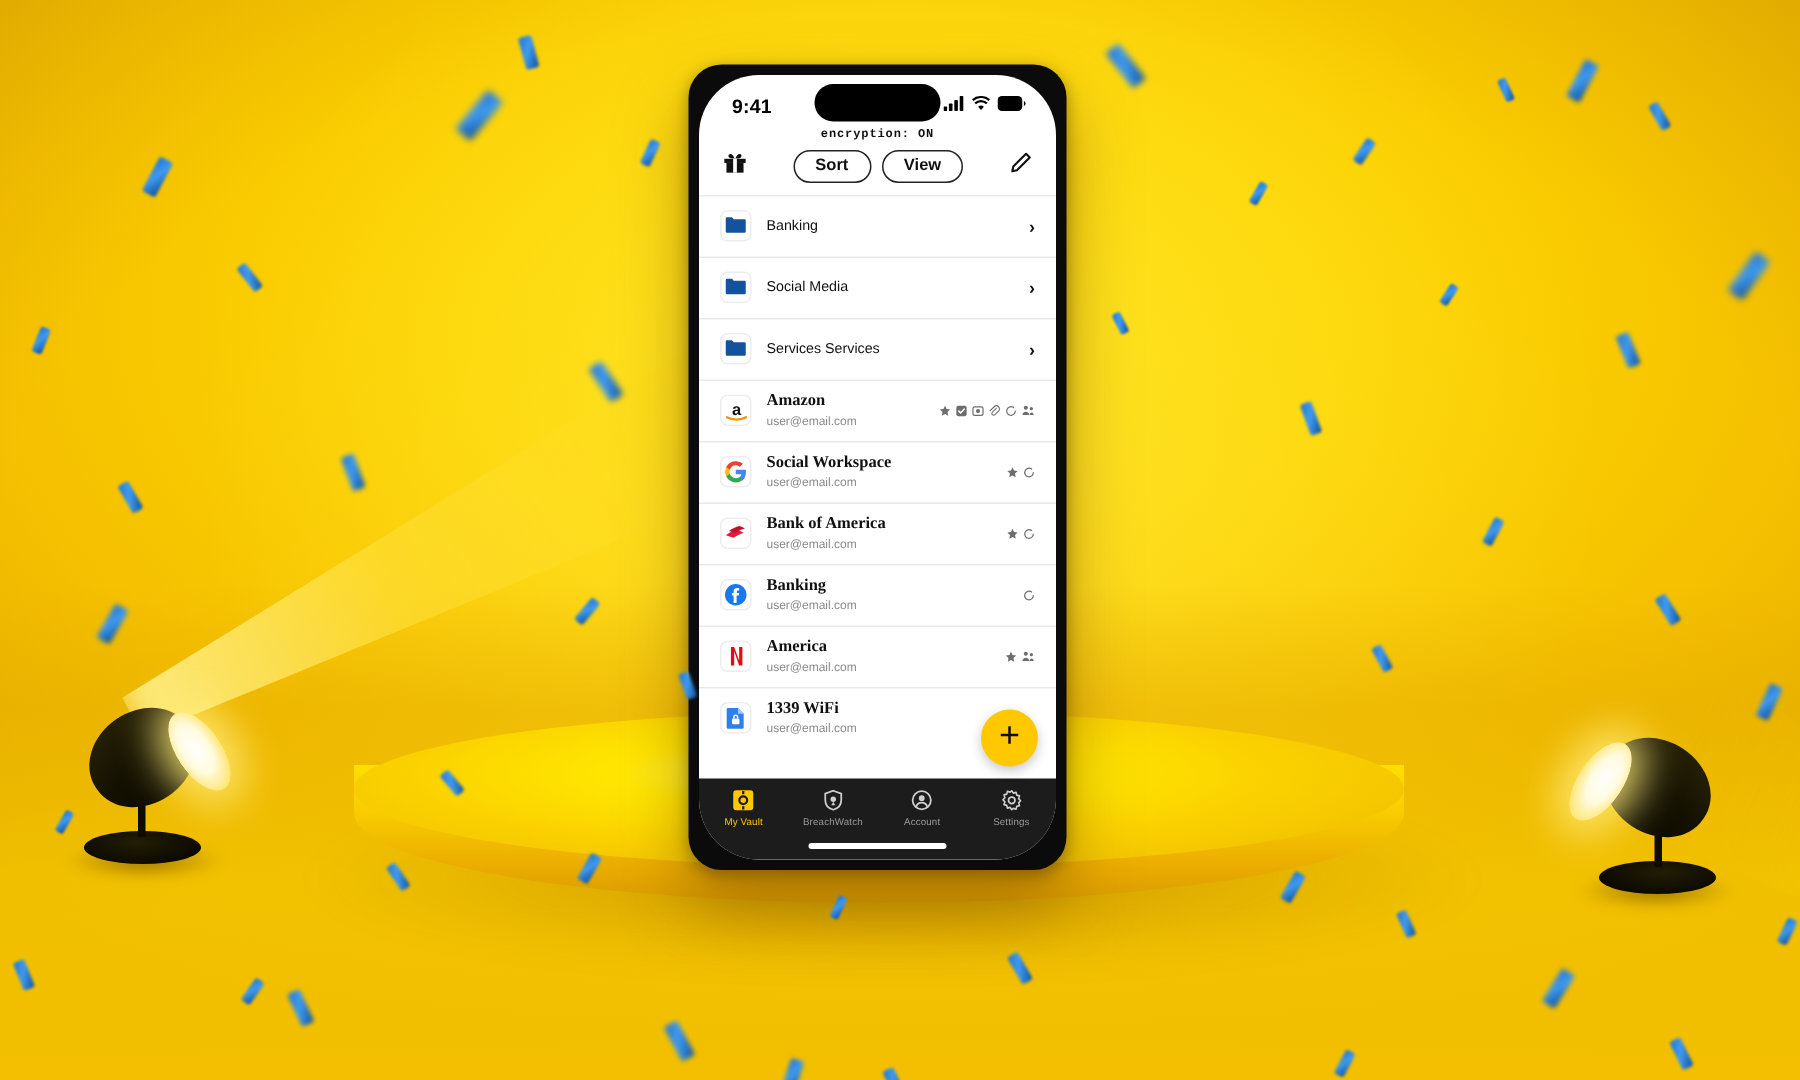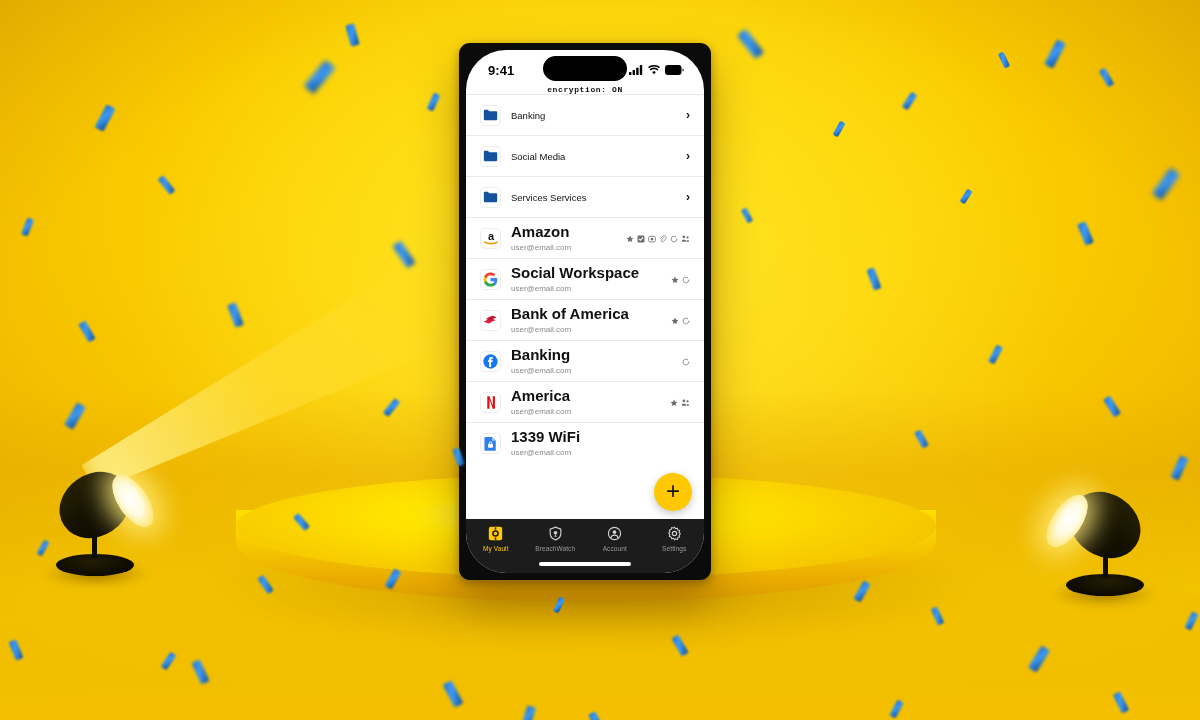--- a/index.html
+++ b/index.html
@@ -118,21 +118,21 @@
   }
 
   
   .confetti { position: absolute; border-radius: 2px; }
 
   
   #phone {
     position: absolute;
     left: 459px; top: 43px;
     width: 252px; height: 537px;
-    border-radius: 11px;
+    border-radius: 22px;
     background: #0b0b0b;
     padding: 7px;
     box-shadow: 0 24px 44px rgba(120,78,0,.5), 0 3px 10px rgba(0,0,0,.35);
   }
   .phone-screen {
     position: relative;
     width: 100%; height: 100%;
     border-radius: 40px;
     background: #ffffff;
     overflow: hidden;
@@ -191,21 +191,21 @@
   }
   .row.folder { height: 41px; }
   .row-ico {
     width: 21px; height: 21px; flex: none;
     border-radius: 5px; background: #fff;
     border: 1px solid #ededed;
     display: flex; align-items: center; justify-content: center;
     overflow: hidden;
   }
   .row-txt { flex: 1; min-width: 0; }
-  .row-title { font-size: 15px; font-weight: 700; color: #111; line-height: 1.25; white-space: nowrap; overflow: hidden; text-overflow: ellipsis; }
+  .row-title { font-size: 11px; font-weight: 700; color: #111; line-height: 1.25; white-space: nowrap; overflow: hidden; text-overflow: ellipsis; font-family: Liberation Serif, serif; }
   .row-sub { font-size: 8px; color: #8a8a8a; line-height: 1.3; margin-top: 1px; }
   .row-folder-title { font-size: 9.5px; font-weight: 400; color: #111; }
   .chev { color: #111; font-size: 12px; font-weight: 700; flex: none; }
   .badges { display: flex; align-items: center; gap: 3px; flex: none; color: #767676; }
 
   
   .fab {
     position: absolute; right: 12px; bottom: 62px;
     width: 38px; height: 38px; border-radius: 50%;
     background: #ffc800;
@@ -336,20 +336,40 @@
                 <rect x="0" y="0" width="16.5" height="10" rx="3" fill="#000"></rect>
                 <path d="M17.6 3.4v3.2a1.7 1.7 0 0 0 0-3.2Z" fill="#000"></path>
               </svg>
           </span>
         </div>
       </div>
 
 
       <div class="encryption">encryption: ON</div>
 
+      <div class="toolbar">
+        <div style="cursor:pointer">
+          <svg width="16" height="16" viewBox="0 0 18 18">
+            <rect x="1" y="6.6" width="16" height="3.1" fill="#111"></rect>
+            <rect x="2.6" y="9.7" width="12.8" height="7.3" fill="#111"></rect>
+            <rect x="7.6" y="6.6" width="2.8" height="10.4" fill="#fff"></rect>
+            <path d="M8.6 6.2C7.9 4.4 6.6 2.6 4.9 3.2c-1.3.5-1 2.3.3 2.8 1 .4 2.3.3 3.4.2Z" fill="#111"></path>
+            <path d="M9.4 6.2c.7-1.8 2-3.6 3.7-3 1.3.5 1 2.3-.3 2.8-1 .4-2.3.3-3.4.2Z" fill="#111"></path>
+          </svg>
+        </div>
+        <div class="seg">
+          <div class="pill">Sort</div>
+          <div class="pill">View</div>
+        </div>
+        <div style="cursor:pointer">
+          <svg width="15" height="15" viewBox="0 0 16 16">
+              <path d="M11.8 1.6 14.4 4.2 5.3 13.3 2 14l.7-3.3Z" fill="none" stroke="#111" stroke-width="1.5" stroke-linejoin="round"></path>
+            </svg>
+        </div>
+      </div>
 
       <div class="list" id="record-list">
           <div class="row folder">
             <div class="row-ico">
               <svg width="15" height="15" viewBox="0 0 18 18">
                 <path d="M1 3.2a1 1 0 0 1 1-1h4l1.4 1.6H16a1 1 0 0 1 1 1v8.8a1 1 0 0 1-1 1H2a1 1 0 0 1-1-1Z" fill="#14529e"></path>
               </svg>
             </div>
             <div class="row-txt">
               <div class="row-folder-title">Banking</div>

